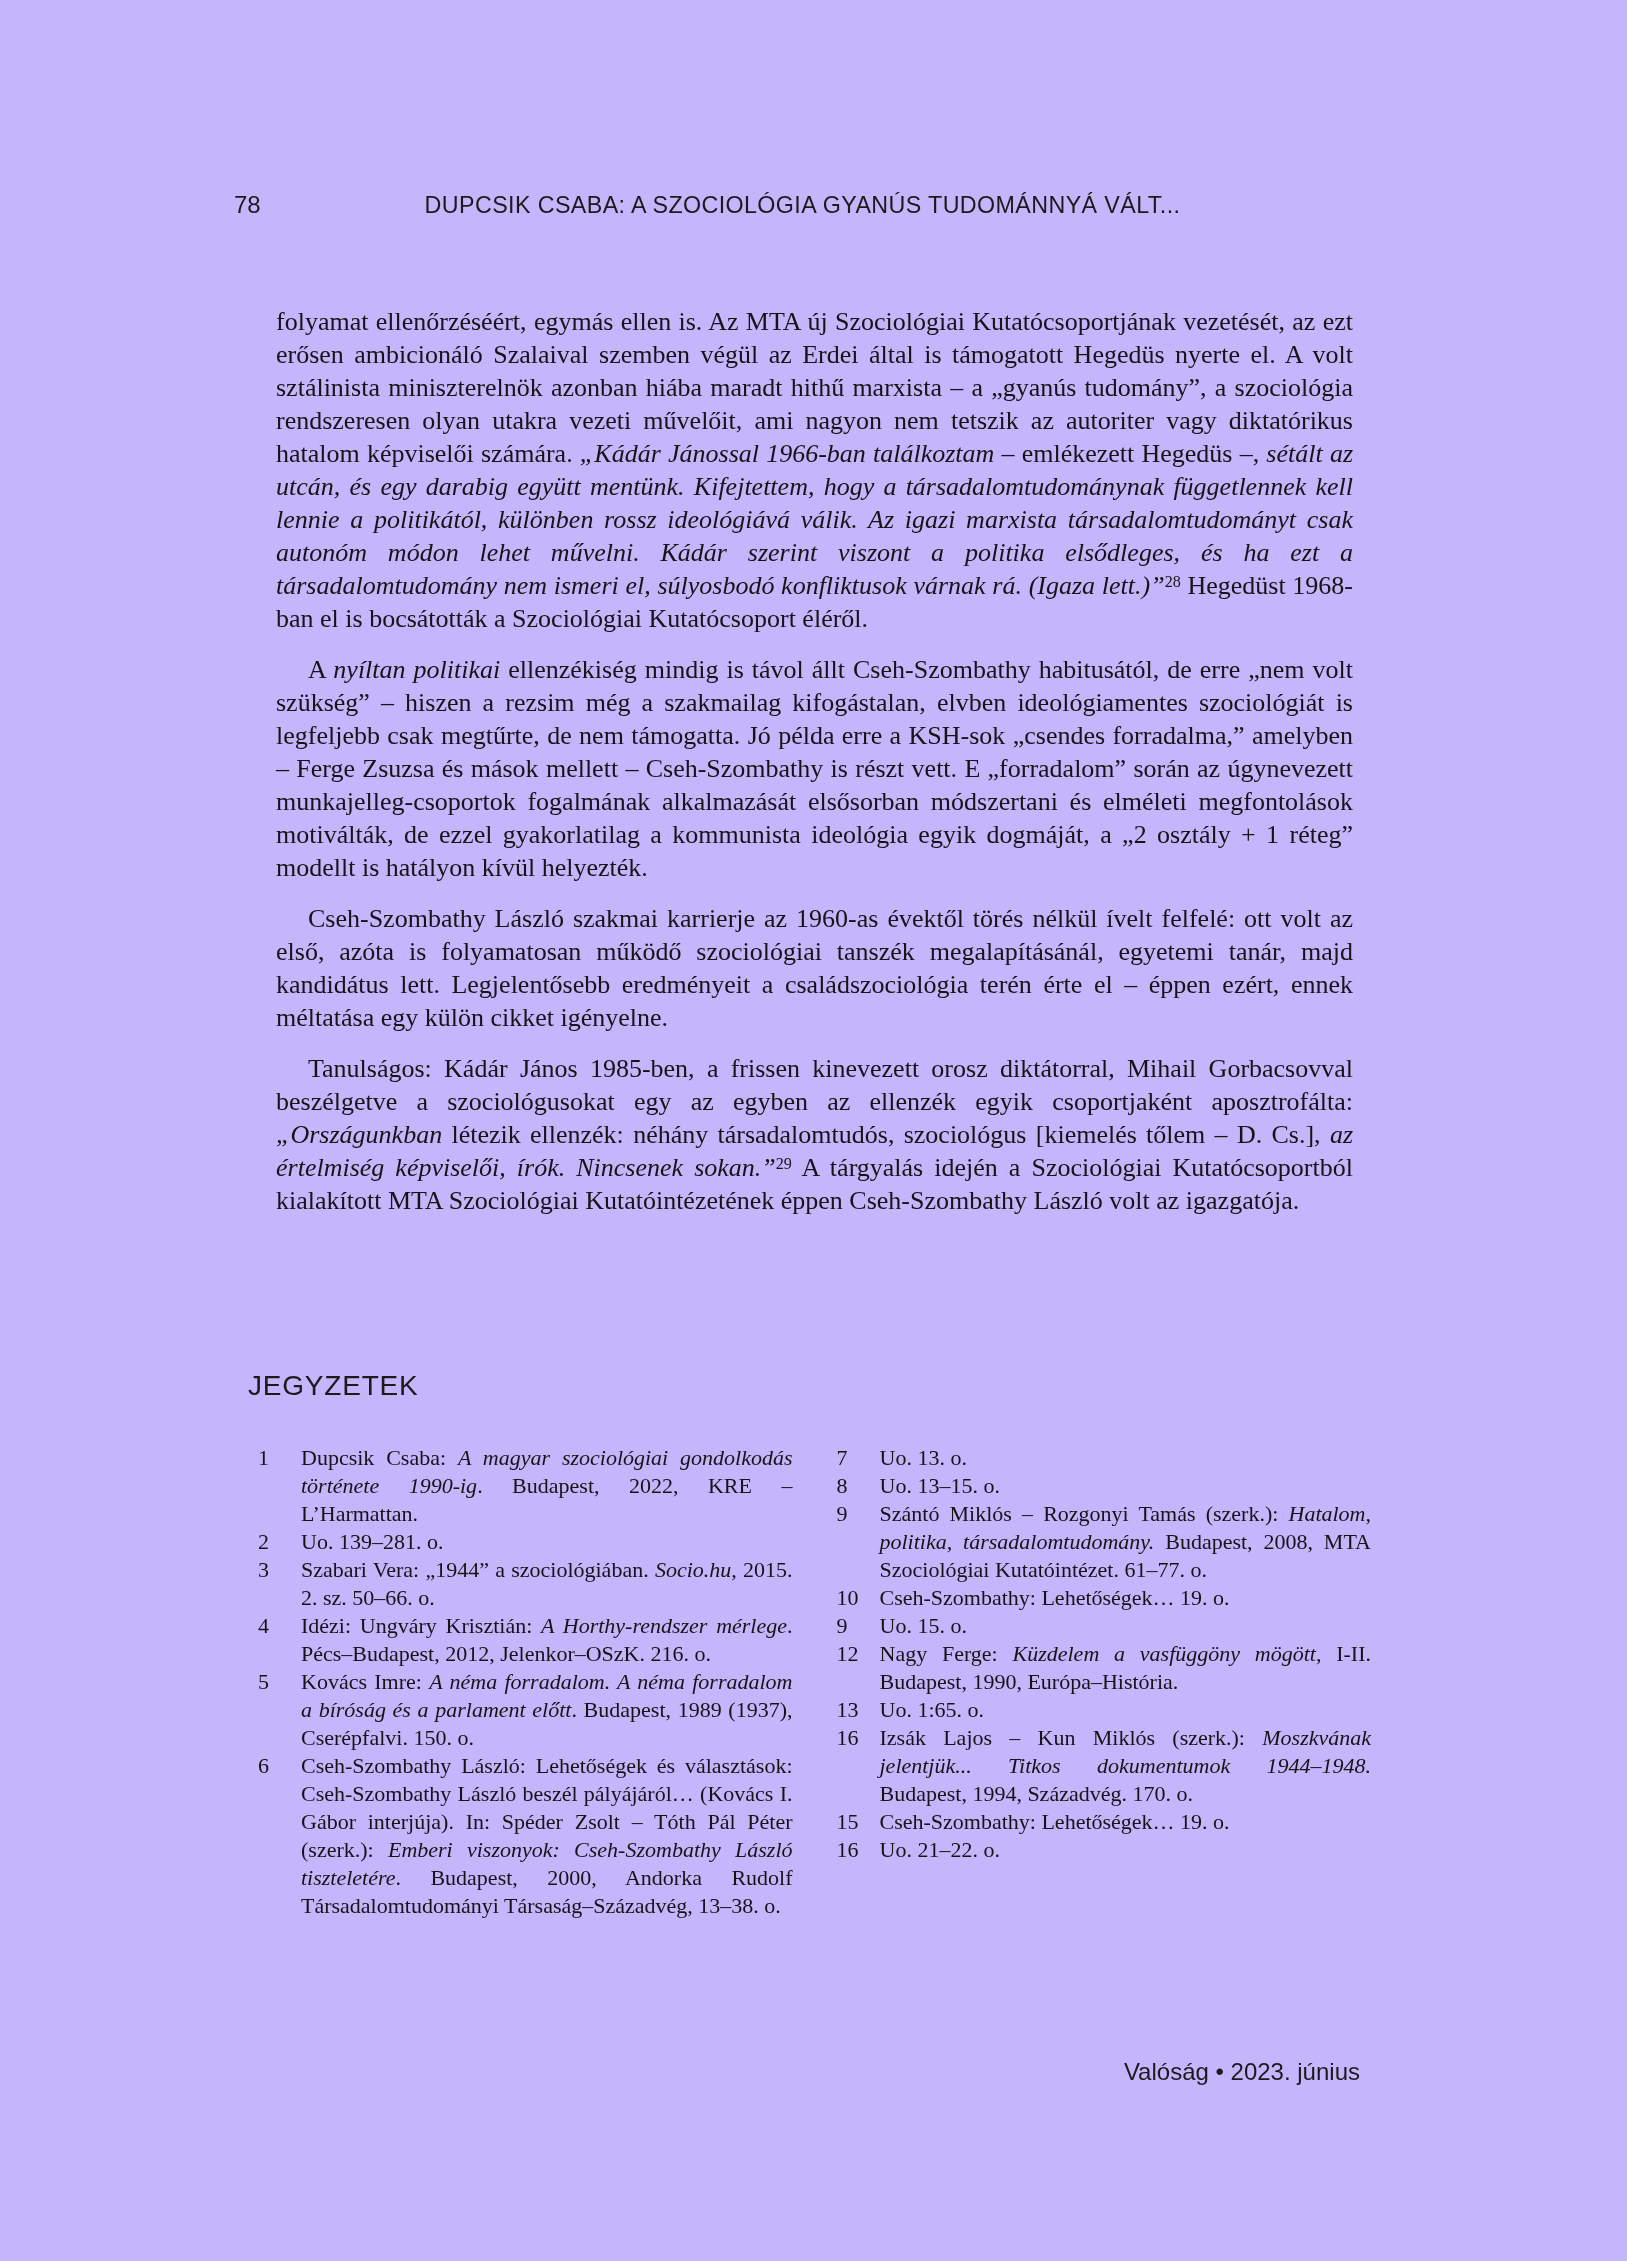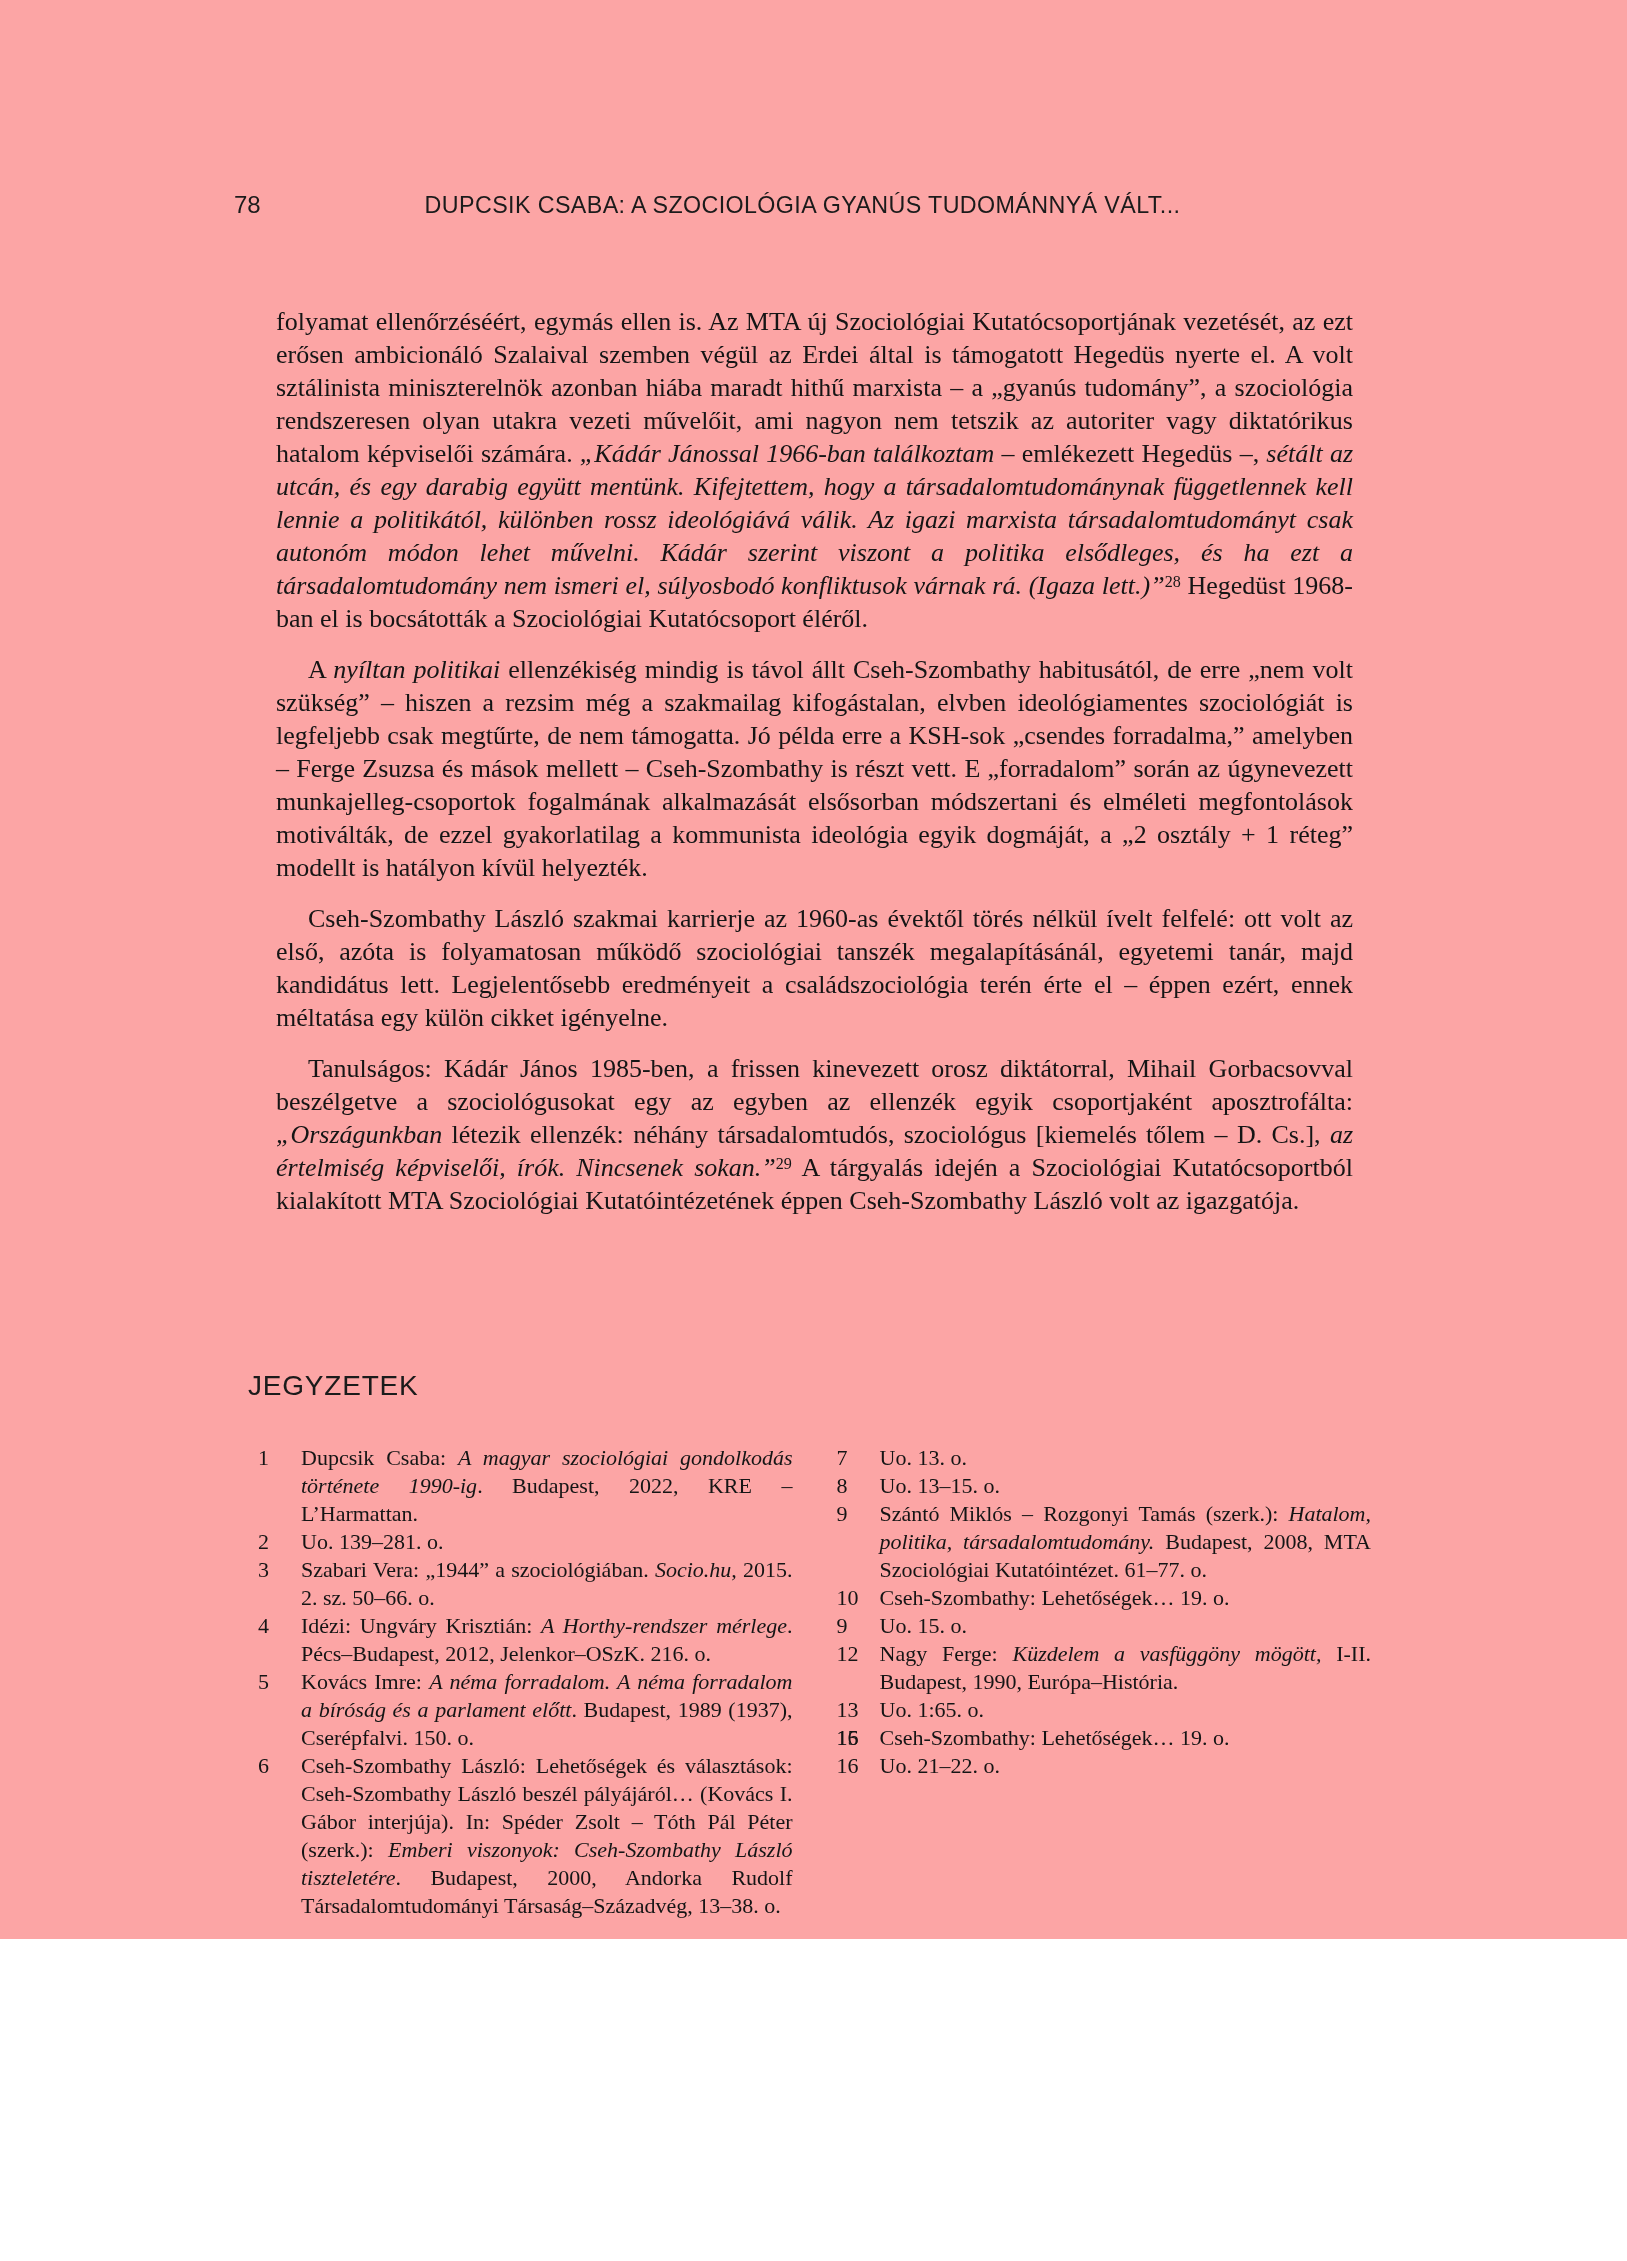--- a/index.html
+++ b/index.html
@@ -1,19 +1,19 @@
 <!DOCTYPE html>
 <html lang="hu" style="font-size:12.3px"><head>
 <meta charset="utf-8">
 <style>
   html, body { margin:0; padding:0; background:#ffffff; }
   .page {
     position:relative;
-    width:1628px; height:1939px;
-    background:#fca5a5;
+    width:1628px; height:2261px;
+    background:#c4b5fd;
     color:#151515;
     overflow:hidden;
   }
   
   .page-header {
     position:absolute; left:234px; top:192px; width:1137px;
     display:flex; align-items:baseline;
     font-family:"Liberation Sans", sans-serif;
     font-size:24px; line-height:26px; color:#1b1b1b;
   }
@@ -91,21 +91,21 @@
           <div class="note"><span class="note-num">6</span><span><span>Cseh-Szombathy László: Lehetőségek és választások: Cseh-Szombathy László beszél pályájáról… (Kovács I. Gábor interjúja). In: Spéder Zsolt – Tóth Pál Péter (szerk.): </span><span class="em">Emberi viszonyok: Cseh-Szombathy László tiszteletére</span><span>. Budapest, 2000, Andorka Rudolf Társadalomtudományi Társaság–Századvég, 13–38. o.</span></span></div>
         </div>
       <div class="notes-col">
           <div class="note"><span class="note-num">7</span><span><span>Uo. 13. o.</span></span></div>
           <div class="note"><span class="note-num">8</span><span><span>Uo. 13–15. o.</span></span></div>
           <div class="note"><span class="note-num">9</span><span><span>Szántó Miklós – Rozgonyi Tamás (szerk.): </span><span class="em">Hatalom, politika, társadalomtudomány.</span><span> Budapest, 2008, MTA Szociológiai Kutatóintézet. 61–77. o.</span></span></div>
           <div class="note"><span class="note-num">10</span><span><span>Cseh-Szombathy: Lehetőségek… 19. o.</span></span></div>
           <div class="note"><span class="note-num">9</span><span><span>Uo. 15. o.</span></span></div>
           <div class="note"><span class="note-num">12</span><span><span>Nagy Ferge: </span><span class="em">Küzdelem a vasfüggöny mögött,</span><span> I-II. Budapest, 1990, Európa–História.</span></span></div>
           <div class="note"><span class="note-num">13</span><span><span>Uo. 1:65. o.</span></span></div>
-          <div class="note"><span class="note-num">16</span></div>
+          <div class="note"><span class="note-num">16</span><span><span>Izsák Lajos – Kun Miklós (szerk.): </span><span class="em">Moszkvának jelentjük... Titkos dokumentumok 1944–1948.</span><span> Budapest, 1994, Századvég. 170. o.</span></span></div>
           <div class="note"><span class="note-num">15</span><span><span>Cseh-Szombathy: Lehetőségek… 19. o.</span></span></div>
           <div class="note"><span class="note-num">16</span><span><span>Uo. 21–22. o.</span></span></div>
         </div>
     </div>
   </div>
 
   <div class="page-footer">Valóság • 2023. június</div>
 
 </div>
 

